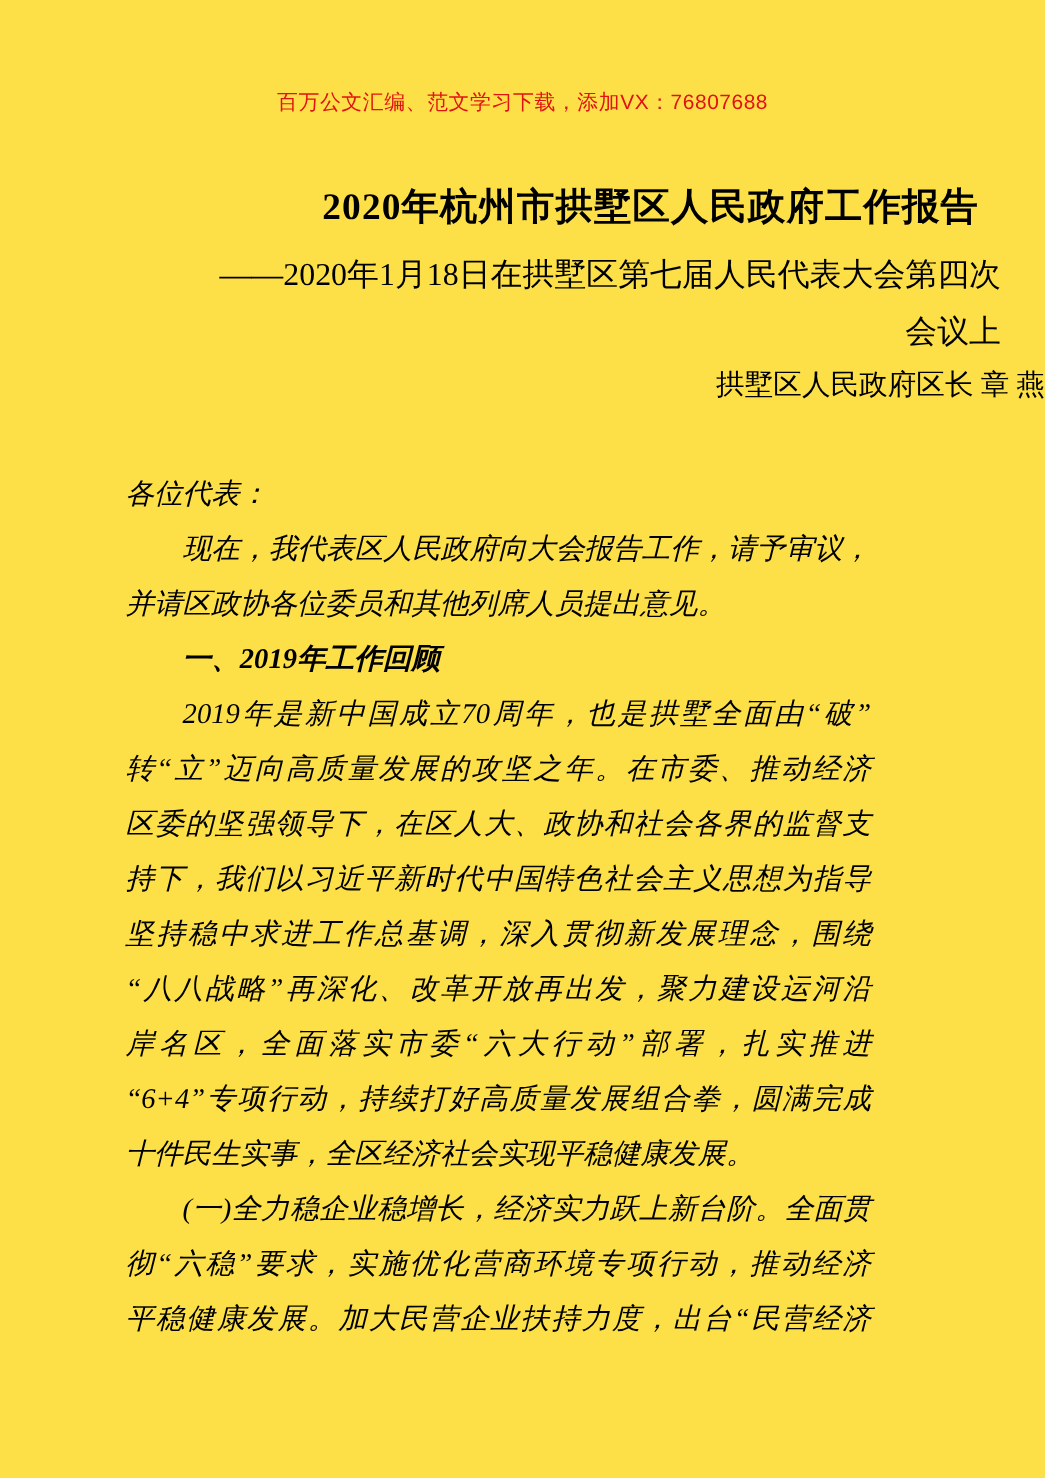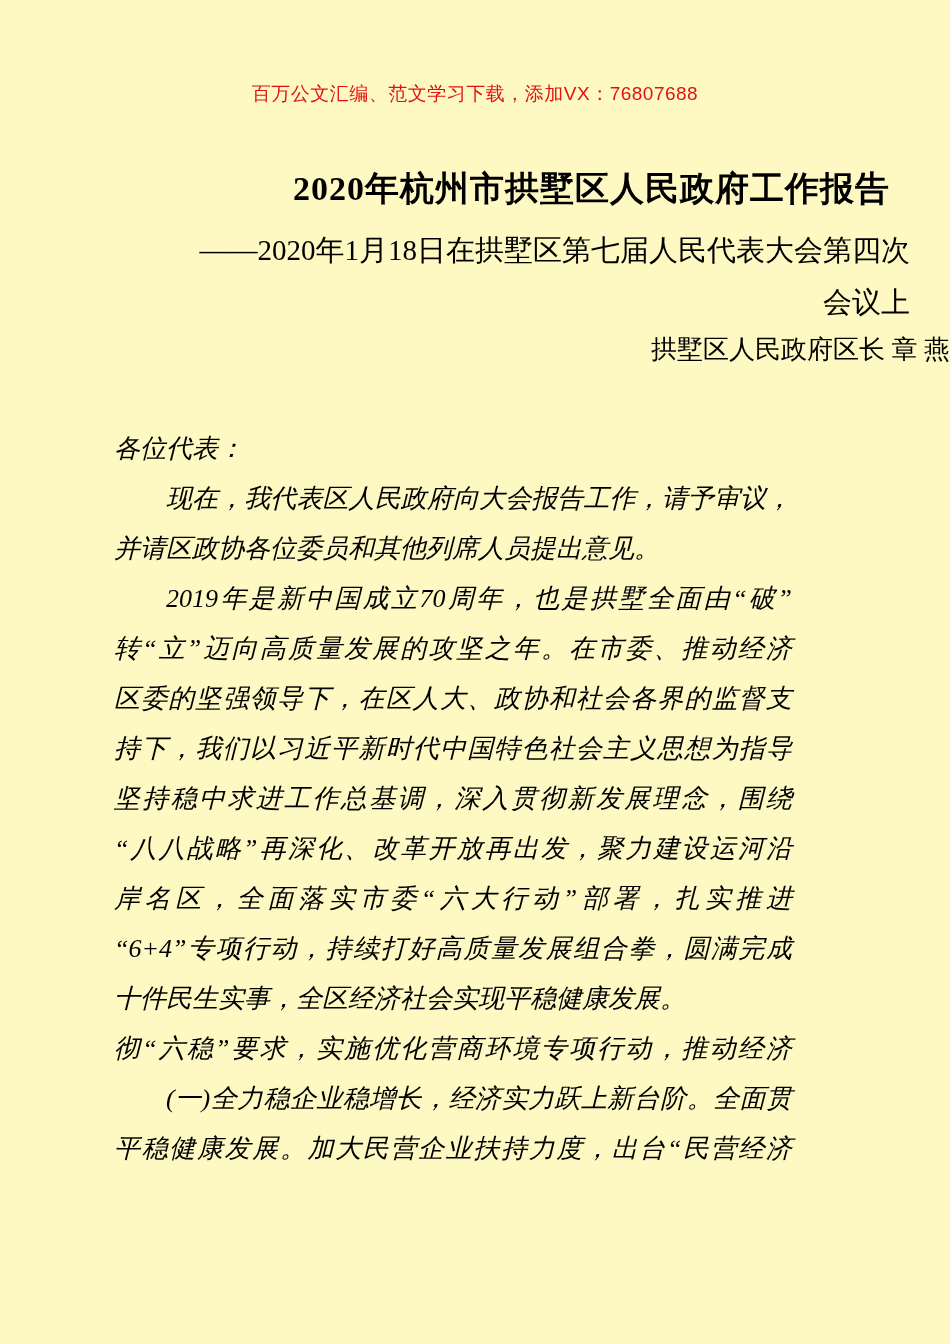--- a/index.html
+++ b/index.html
@@ -5,21 +5,21 @@
   html, body {
     margin: 0;
     padding: 0;
     background: #ffffff;
   }
   .page {
     position: relative;
     width: 950px;
     height: 1344px;
     margin: 0 auto;
-    background: #fef9c3;
+    background: #fde047;
     color: #000000;
     font-family: "Liberation Serif", "DejaVu Serif", serif;
     overflow: hidden;
     box-sizing: border-box;
   }
   .notice {
     margin-top: 82px;
     text-align: center;
     font-size: 19px;
     line-height: 24px;
@@ -83,26 +83,27 @@
     <div>——2020年1月18日在拱墅区第七届人民代表大会第四次</div>
     <div>会议上</div>
   </div>
 
   <div class="byline">拱墅区人民政府区长 章 燕</div>
 
   <div class="content" id="content">
       <div class="line">各位代表：</div>
       <div class="line indent fill">现在，我代表区人民政府向大会报告工作，请予审议，</div>
       <div class="line">并请区政协各位委员和其他列席人员提出意见。</div>
+      <div class="line indent heading">一、2019年工作回顾</div>
       <div class="line indent fill">2019年是新中国成立70周年，也是拱墅全面由“破”</div>
       <div class="line fill">转“立”迈向高质量发展的攻坚之年。在市委、推动经济</div>
       <div class="line fill">区委的坚强领导下，在区人大、政协和社会各界的监督支</div>
       <div class="line fill">持下，我们以习近平新时代中国特色社会主义思想为指导</div>
       <div class="line fill">坚持稳中求进工作总基调，深入贯彻新发展理念，围绕</div>
       <div class="line fill">“八八战略”再深化、改革开放再出发，聚力建设运河沿</div>
       <div class="line fill">岸名区，全面落实市委“六大行动”部署，扎实推进</div>
       <div class="line fill">“6+4”专项行动，持续打好高质量发展组合拳，圆满完成</div>
       <div class="line">十件民生实事，全区经济社会实现平稳健康发展。</div>
+      <div class="line indent fill">(一)全力稳企业稳增长，经济实力跃上新台阶。全面贯</div>
       <div class="line fill">彻“六稳”要求，实施优化营商环境专项行动，推动经济</div>
-      <div class="line indent fill">(一)全力稳企业稳增长，经济实力跃上新台阶。全面贯</div>
       <div class="line fill">平稳健康发展。加大民营企业扶持力度，出台“民营经济</div>
     </div>
 </div>
 
 </body></html>

